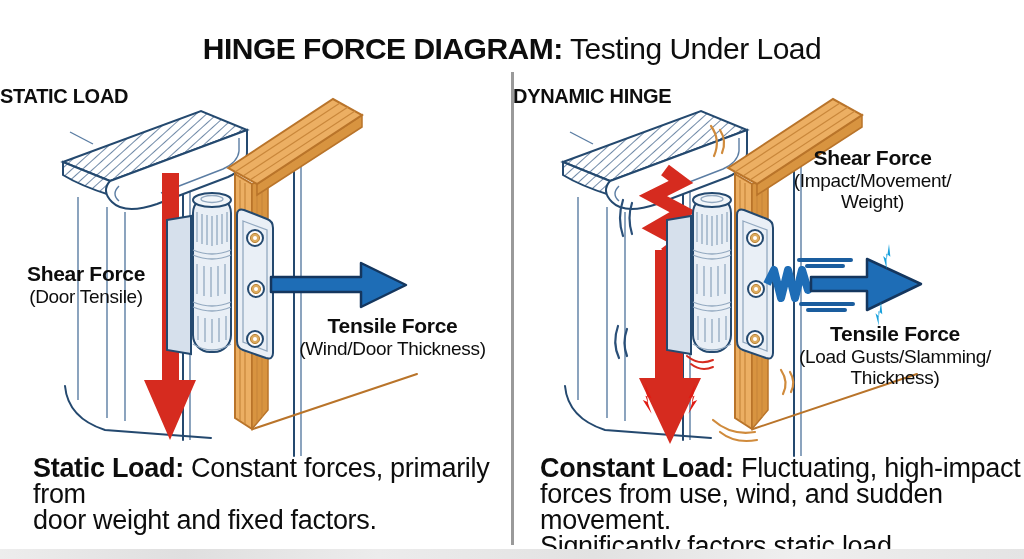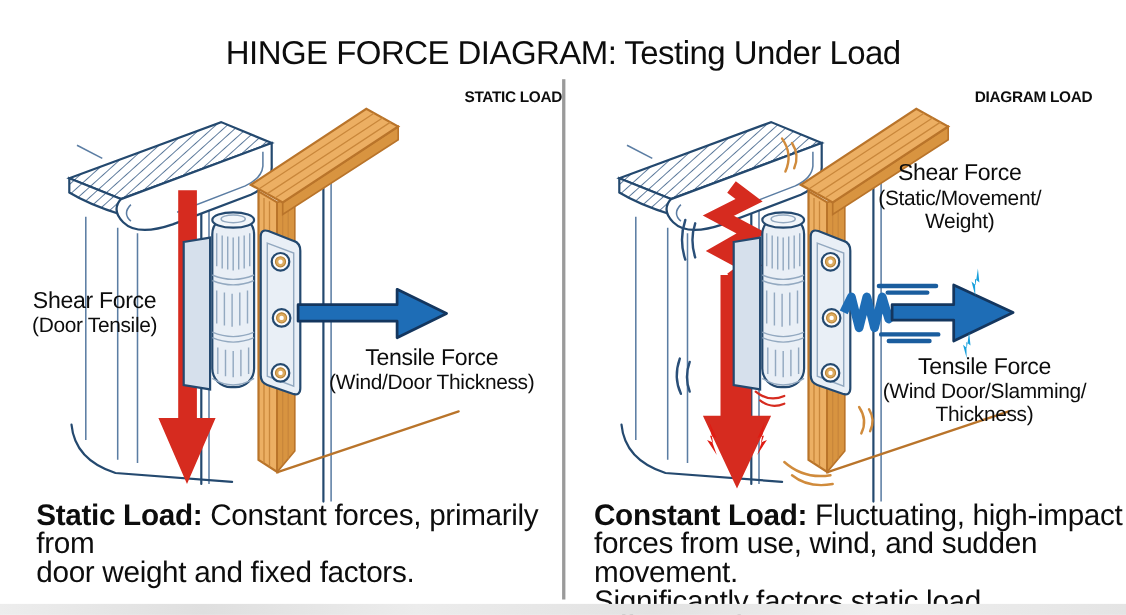--- a/index.html
+++ b/index.html
@@ -5,32 +5,32 @@
   :root{
     --shear-arrow:#d62b1f; --tensile-arrow:#1e6db6; --outline:#24496f;
     --wood-fill:#ecaf63; --wood-line:#b9742a; --metal-fill:#e9eff6;
     --impact-bolt-red:#e01b12; --impact-bolt-blue:#18a0dc;
     --divider:#9a9a9a; --text:#0d0d0d; --background:#ffffff;
   }
   html,body{margin:0;padding:0;}
   body{background:var(--background);font-family:"Liberation Sans",sans-serif;color:var(--text);}
   .stage{position:relative;width:1024px;height:559px;overflow:hidden;background:var(--background);}
   .title{position:absolute;top:12px;left:0;width:100%;text-align:center;font-size:30px;letter-spacing:-.5px;}
-  .title .t-bold{font-weight:400;text-align:right;}
+  .title .t-bold{font-weight:700;text-align:right;}
   .title .t-reg{font-weight:400;margin-top:18px;}
   .divider{position:absolute;left:511px;top:72px;width:3px;height:473px;background:var(--divider);}
   .panel{position:absolute;top:60px;width:511px;height:499px;}
   .panel.left{left:0;} .panel.right{left:513px;}
-  .panel-header{position:absolute;top:8px;left:0;width:100%;text-align:right;font-size:14px;font-weight:800;letter-spacing:-.3px;}
+  .panel-header{position:absolute;top:8px;left:0;width:100%;text-align:left;font-size:20px;font-weight:800;letter-spacing:-.3px;}
   .panel.right .panel-header{width:480px;}
   .illu{position:absolute;top:28px;}
   .panel.left .illu{left:15px;width:490px;height:372px;}
   .panel.right .illu{left:2px;width:500px;height:372px;}
   .lbl{position:absolute;text-align:center;line-height:1.12;}
-  .lbl-title{font-size:21px;font-weight:400;letter-spacing:-.3px;}
+  .lbl-title{font-size:21px;font-weight:700;letter-spacing:-.3px;}
   .lbl-sub{font-size:19px;font-weight:400;white-space:pre-line;letter-spacing:-.3px;}
   .shear-static{left:0;top:202px;width:172px;}
   .tensile-static{left:285px;top:254px;width:215px;}
   .shear-dynamic{left:252px;top:86px;width:215px;}
   .tensile-dynamic{left:262px;top:262px;width:240px;}
   .caption{position:absolute;top:395px;margin:0;font-size:27px;line-height:26px;white-space:pre-line;letter-spacing:-.3px;}
   .panel.left .caption{left:33px;width:470px;}
   .panel.right .caption{left:27px;width:482px;}
   .caption b{font-weight:800;}
   .bottom-strip{position:absolute;left:0;bottom:0;width:100%;height:10px;
@@ -154,21 +154,21 @@
     </div>
     <div class="lbl tensile-static">
       <div class="lbl-title">Tensile Force</div>
       <div class="lbl-sub">(Wind/Door Thickness)</div>
     </div>
     <p class="caption"><b>Static Load:</b><span> Constant forces, primarily from
 door weight and fixed factors.</span></p>
   </section>
 
   <section class="panel right">
-    <h2 class="panel-header">DIAGRAM LOAD</h2>
+    <h2 class="panel-header">DYNAMIC HINGE</h2>
 
     <svg class="illu" viewBox="0 0 500 372" xmlns="http://www.w3.org/2000/svg">
       <use href="#g-frame"></use>
       <use href="#g-wood"></use>
 
       <g>
         <path class="arc-navy" d="M 108 112 Q 102 130 108 148 M 117 115 Q 112 130 117 146"></path>
         <path class="arc-navy" d="M 103 238 Q 97 255 104 270 M 112 241 Q 107 255 112 268"></path>
         <path class="arc-orange" d="M 196 38 Q 206 52 199 68 M 205 42 Q 212 53 207 65"></path>
         <path class="arc-orange" d="M 198 332 Q 216 348 240 344 M 205 344 Q 220 356 242 352"></path>
@@ -195,26 +195,26 @@
       </g>
 
       <g>
         <use href="#g-bolt" class="bolt-blue" transform="translate(374,156) rotate(30) scale(0.95)"></use>
         <use href="#g-bolt" class="bolt-blue" transform="translate(366,214) rotate(30) scale(0.9)"></use>
       </g>
     </svg>
 
     <div class="lbl shear-dynamic">
       <div class="lbl-title">Shear Force</div>
-      <div class="lbl-sub">(Static/Movement/
+      <div class="lbl-sub">(Impact/Movement/
 Weight)</div>
     </div>
     <div class="lbl tensile-dynamic">
       <div class="lbl-title">Tensile Force</div>
-      <div class="lbl-sub">(Wind Door/Slamming/
+      <div class="lbl-sub">(Load Gusts/Slamming/
 Thickness)</div>
     </div>
     <p class="caption"><b>Constant Load:</b><span> Fluctuating, high-impact
 forces from use, wind, and sudden movement.
 Significantly factors static load.</span></p>
   </section>
 
   <div class="bottom-strip"></div>
 </div>
 

